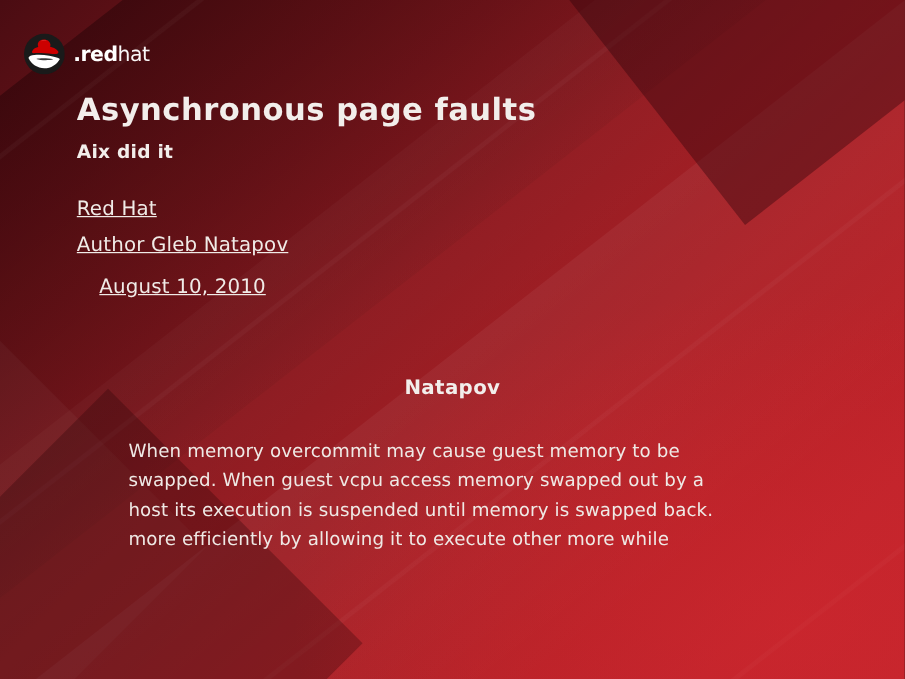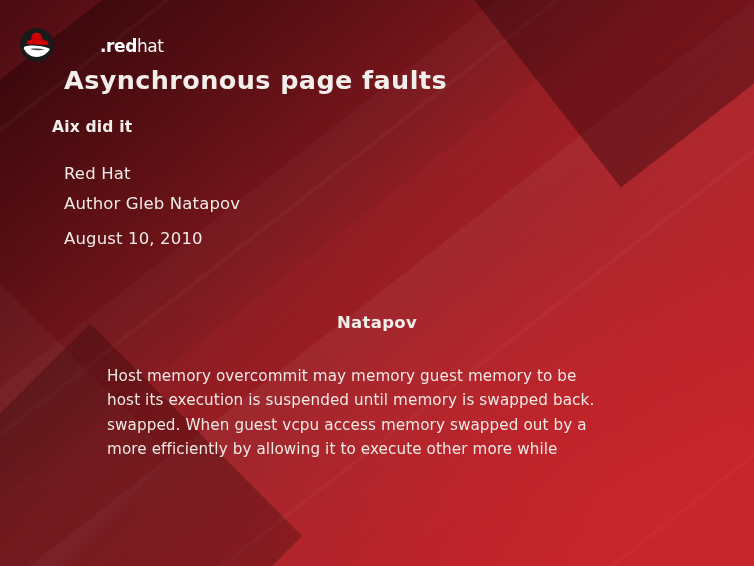--- a/index.html
+++ b/index.html
@@ -145,60 +145,60 @@
   }
   .logo-word {
     font-family: "DejaVu Sans", sans-serif;
     font-size: 17px;
     line-height: 1;
     color: #ffffff;
     letter-spacing: -0.4px;
     position: relative;
     top: 1px;
     white-space: nowrap;
-    margin-left: 39px;
   }
   .logo-word .w-red { font-weight: bold; }
   .logo-word .w-hat { font-weight: normal; opacity: 0.97; }
   .logo-word .w-dot { font-weight: bold; }
 
   
   .title {
     position: absolute;
     left: 64px;
-    top: 65px;
+    top: 77px;
     font-size: 25.5px;
     font-weight: bold;
     color: #f2eeeb;
     letter-spacing: 0.4px;
     white-space: nowrap;
   }
   .subtitle {
     position: absolute;
-    left: 52px;
+    left: 64px;
     top: 118px;
     font-size: 15.5px;
     font-weight: bold;
     color: #f2eeeb;
     letter-spacing: 0.2px;
     white-space: nowrap;
   }
 
   
   .meta {
     position: absolute;
     left: 64px;
     top: 159px;
     color: #f0ebe7;
     font-size: 16.5px;
     line-height: 30px;
     letter-spacing: 0.15px;
+    text-decoration: underline;
   }
   .meta .meta-line { white-space: nowrap; }
-  .meta .meta-date { margin-top: 5px; }
+  .meta .meta-date { margin-top: 5px; text-align: center; }
 
   
   .abstract-heading {
     position: absolute;
     left: 0;
     right: 0;
     top: 313px;
     text-align: center;
     font-size: 16.5px;
     font-weight: bold;
@@ -257,20 +257,20 @@
     <div class="subtitle">Aix did it</div>
 
     <div class="meta">
       <div class="meta-line">Red Hat</div>
       <div class="meta-line">Author Gleb Natapov</div>
       <div class="meta-line meta-date">August 10, 2010</div>
     </div>
 
     <div class="abstract-heading">Natapov</div>
     <div class="abstract-body">
-      <div class="ab-line">Host memory overcommit may memory guest memory to be</div>
+      <div class="ab-line">When memory overcommit may cause guest memory to be</div>
+      <div class="ab-line">swapped. When guest vcpu access memory swapped out by a</div>
       <div class="ab-line">host its execution is suspended until memory is swapped back.</div>
-      <div class="ab-line">swapped. When guest vcpu access memory swapped out by a</div>
       <div class="ab-line">more efficiently by allowing it to execute other more while</div>
     </div>
 
   </div>
 </div>
 
 </body></html>

